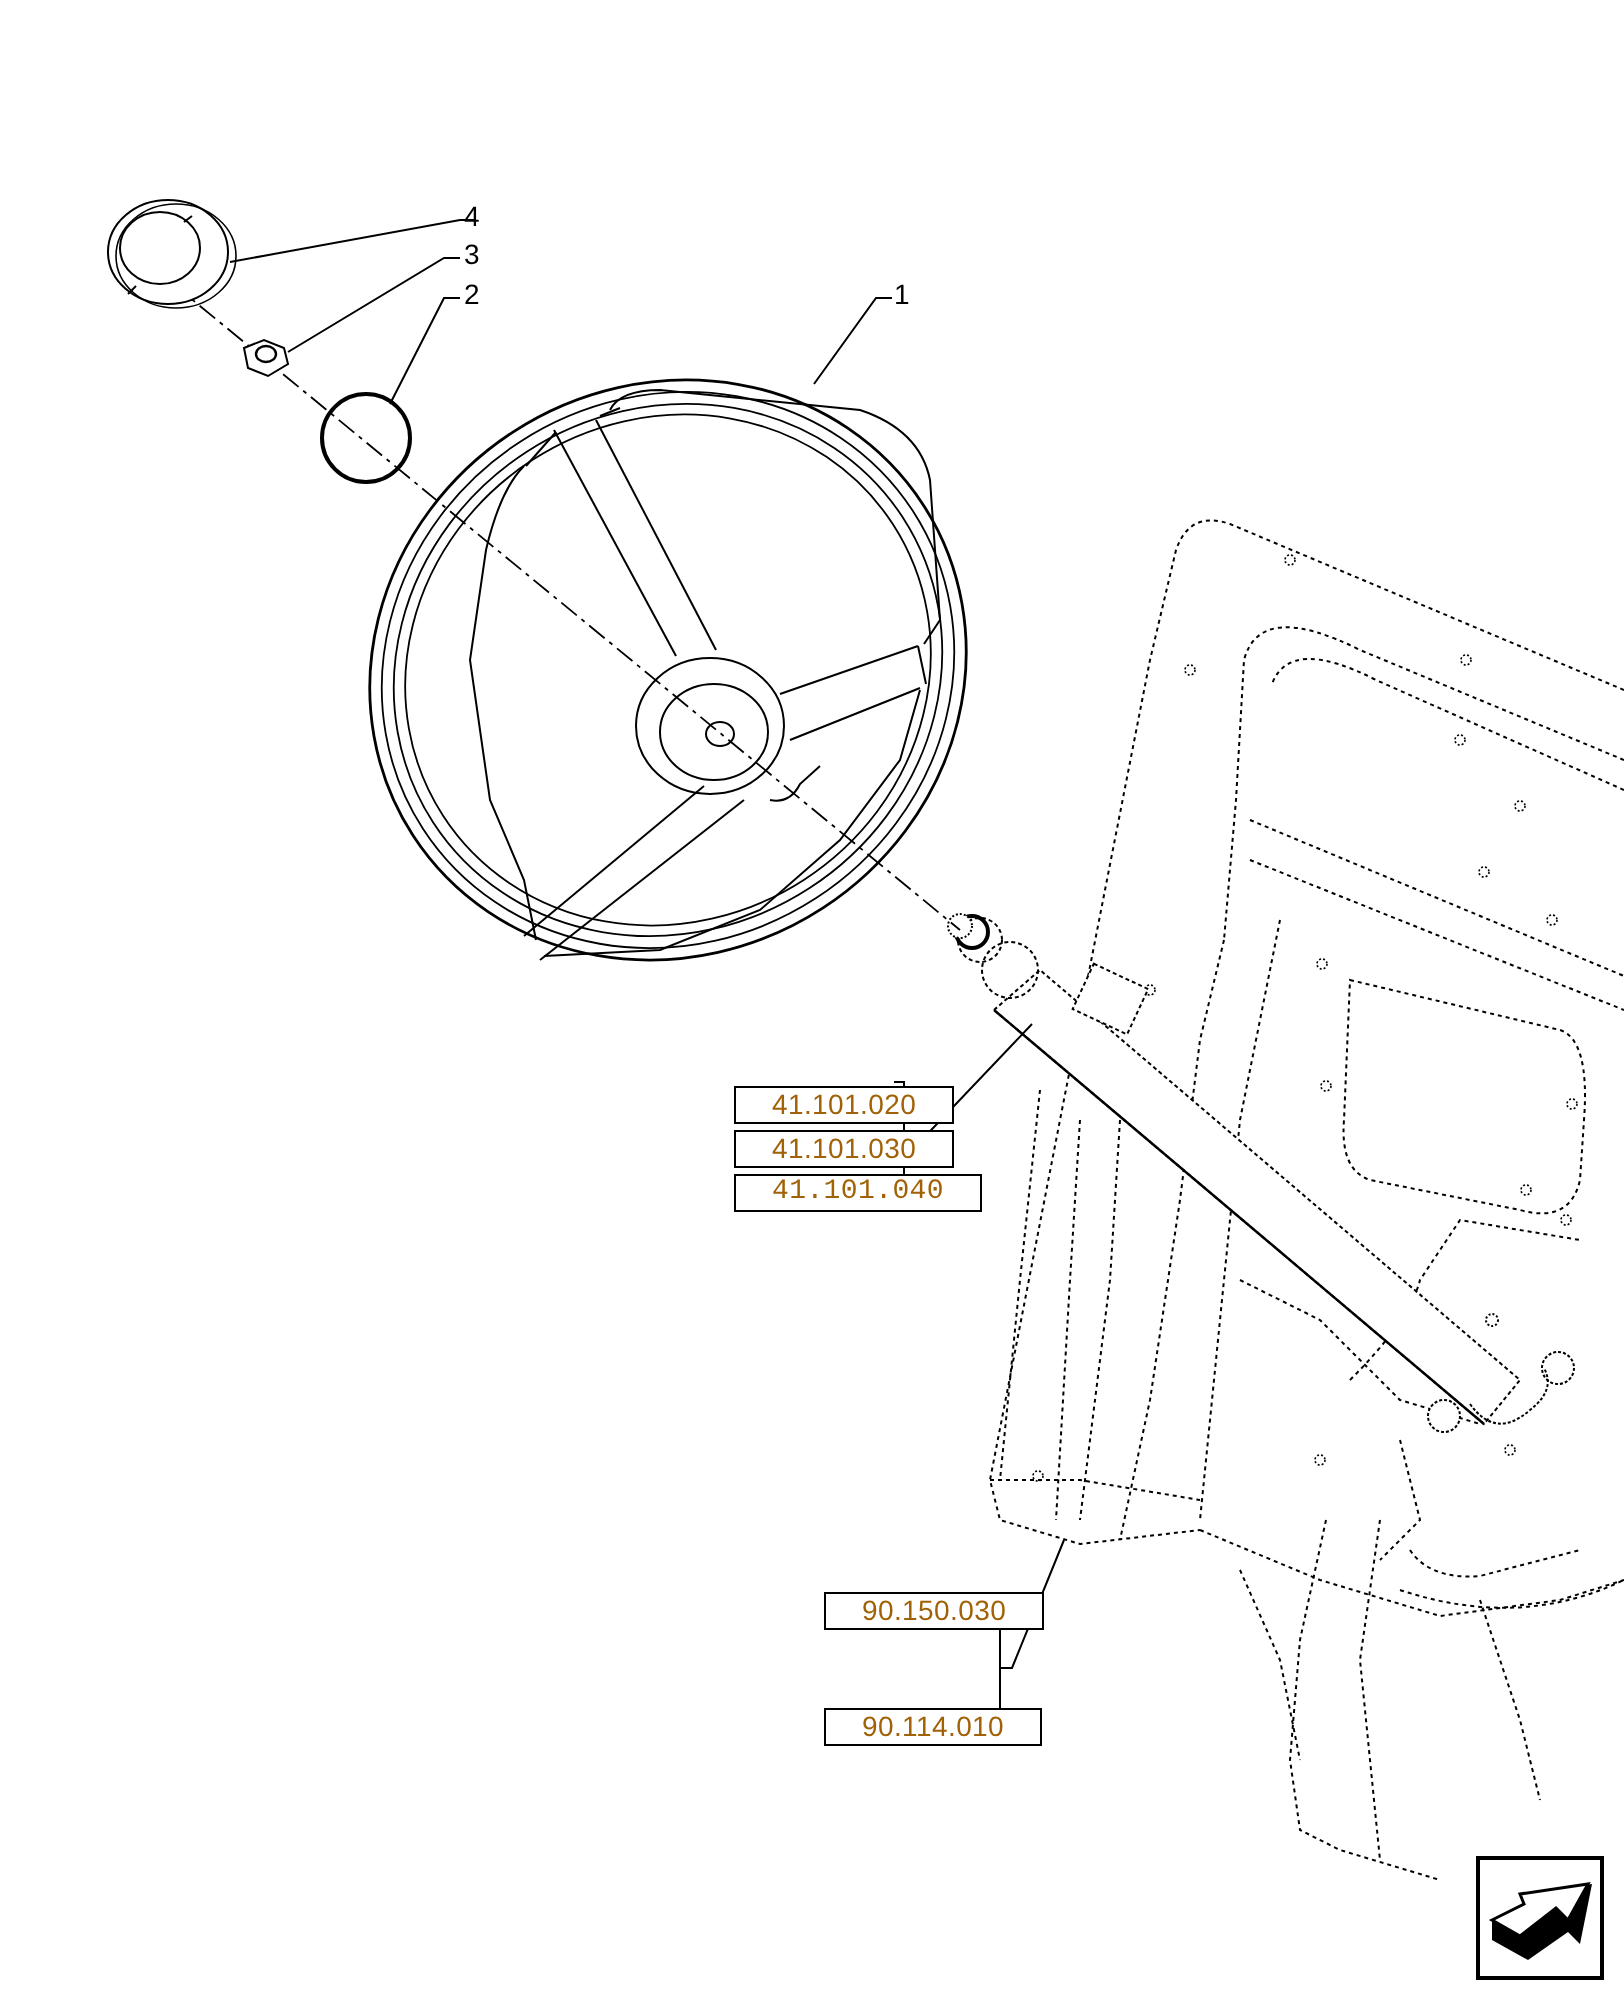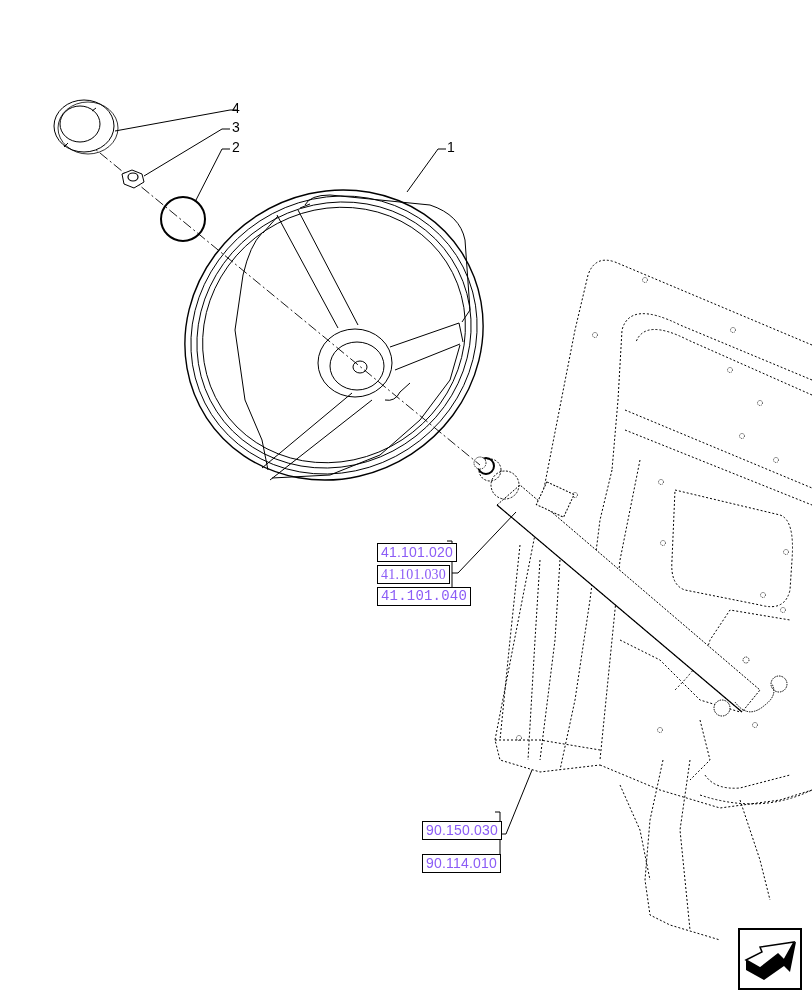--- a/index.html
+++ b/index.html
@@ -1,22 +1,22 @@
 <!DOCTYPE html>
 <html><head>
 <meta charset="utf-8">
 <style>
   html, body { margin:0; padding:0; background:#ffffff; }
   body { width:812px; height:1000px; position:relative; overflow:hidden;
          font-family:"Liberation Sans", sans-serif; }
   svg.drawing { position:absolute; left:0; top:0; }
   .callout { position:absolute; font-size:14px; color:#000; line-height:14px; }
   .ref-box { position:absolute; border:1.5px solid #000; background:#fff;
-             font-size:14px; line-height:17px; padding:0 3px; color:#8b5cf6;
-             height:17px; box-sizing:content-box; cursor:pointer; letter-spacing:0.2px;margin-left:10px; }
+             font-size:14px; line-height:17px; padding:0 18px; color:#a16207;
+             height:17px; box-sizing:content-box; cursor:pointer; letter-spacing:0.2px; }
   .nav-btn { position:absolute; left:738px; top:928px; width:64px; height:62px;
              border:2px solid #000; background:#fff; box-sizing:border-box; cursor:pointer; }
 </style>
 </head>
 <body>
 
 <svg class="drawing" width="812" height="1000" viewBox="0 0 812 1000">
 
   <g fill="none" stroke="#000" stroke-width="1" stroke-dasharray="2,2">
     <path d="M812,345 L615,262 Q595,255 588,275 L575,330 L530,560 L495,740 L500,760 L540,772 L600,765"></path>
@@ -138,24 +138,24 @@
     <path d="M500,834 L506,834 L532,770"></path>
   </g>
 </svg>
 
 <div class="callout" style="left:232px;top:101px;">4</div>
 <div class="callout" style="left:232px;top:120px;">3</div>
 <div class="callout" style="left:232px;top:140px;">2</div>
 <div class="callout" style="left:447px;top:140px;">1</div>
 
 <div class="ref-box" style="left:367px;top:543px;">41.101.020</div>
-<div class="ref-box" style="left:367px;top:565px;font-family:Liberation Serif, serif;">41.101.030</div>
+<div class="ref-box" style="left:367px;top:565px;">41.101.030</div>
 <div class="ref-box" style="left:367px;top:587px;font-family:Liberation Mono, monospace;">41.101.040</div>
 
 <div class="ref-box" style="left:412px;top:854px;">90.114.010</div>
-<div class="ref-box" style="left:412px;top:821px;">90.150.030</div>
+<div class="ref-box" style="left:412px;top:796px;">90.150.030</div>
 
 <div class="nav-btn">
   <svg width="60" height="58" viewBox="0 0 60 58">
     <polygon points="6,30 22,22 20,17 56,12 50,42 44,36 24,50 6,40" fill="#000"></polygon>
     <polygon points="6,30 22,22 20,17 54,12 44,30 38,24 20,38" fill="#fff" stroke="#000" stroke-width="1.5"></polygon>
   </svg>
 </div>
 
 </body></html>

